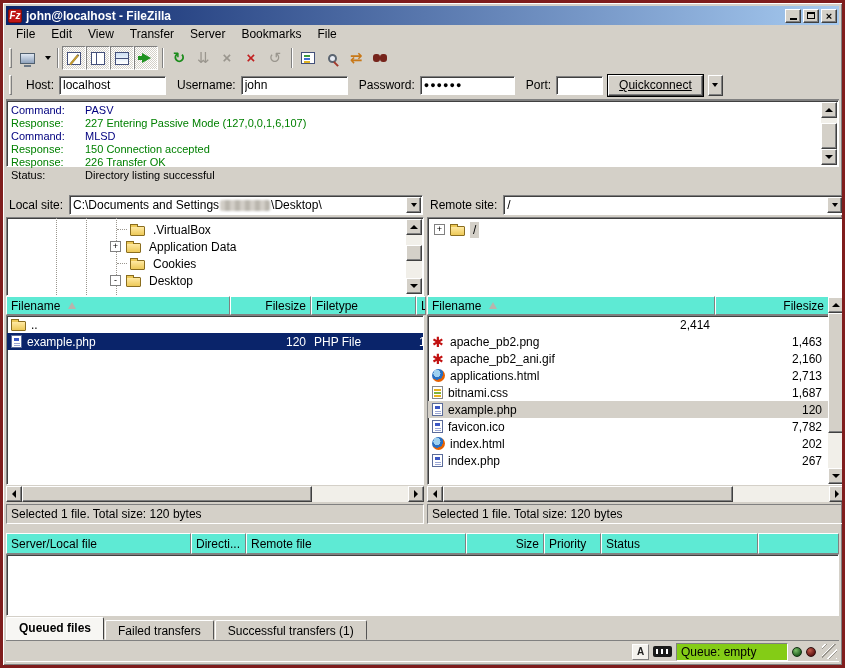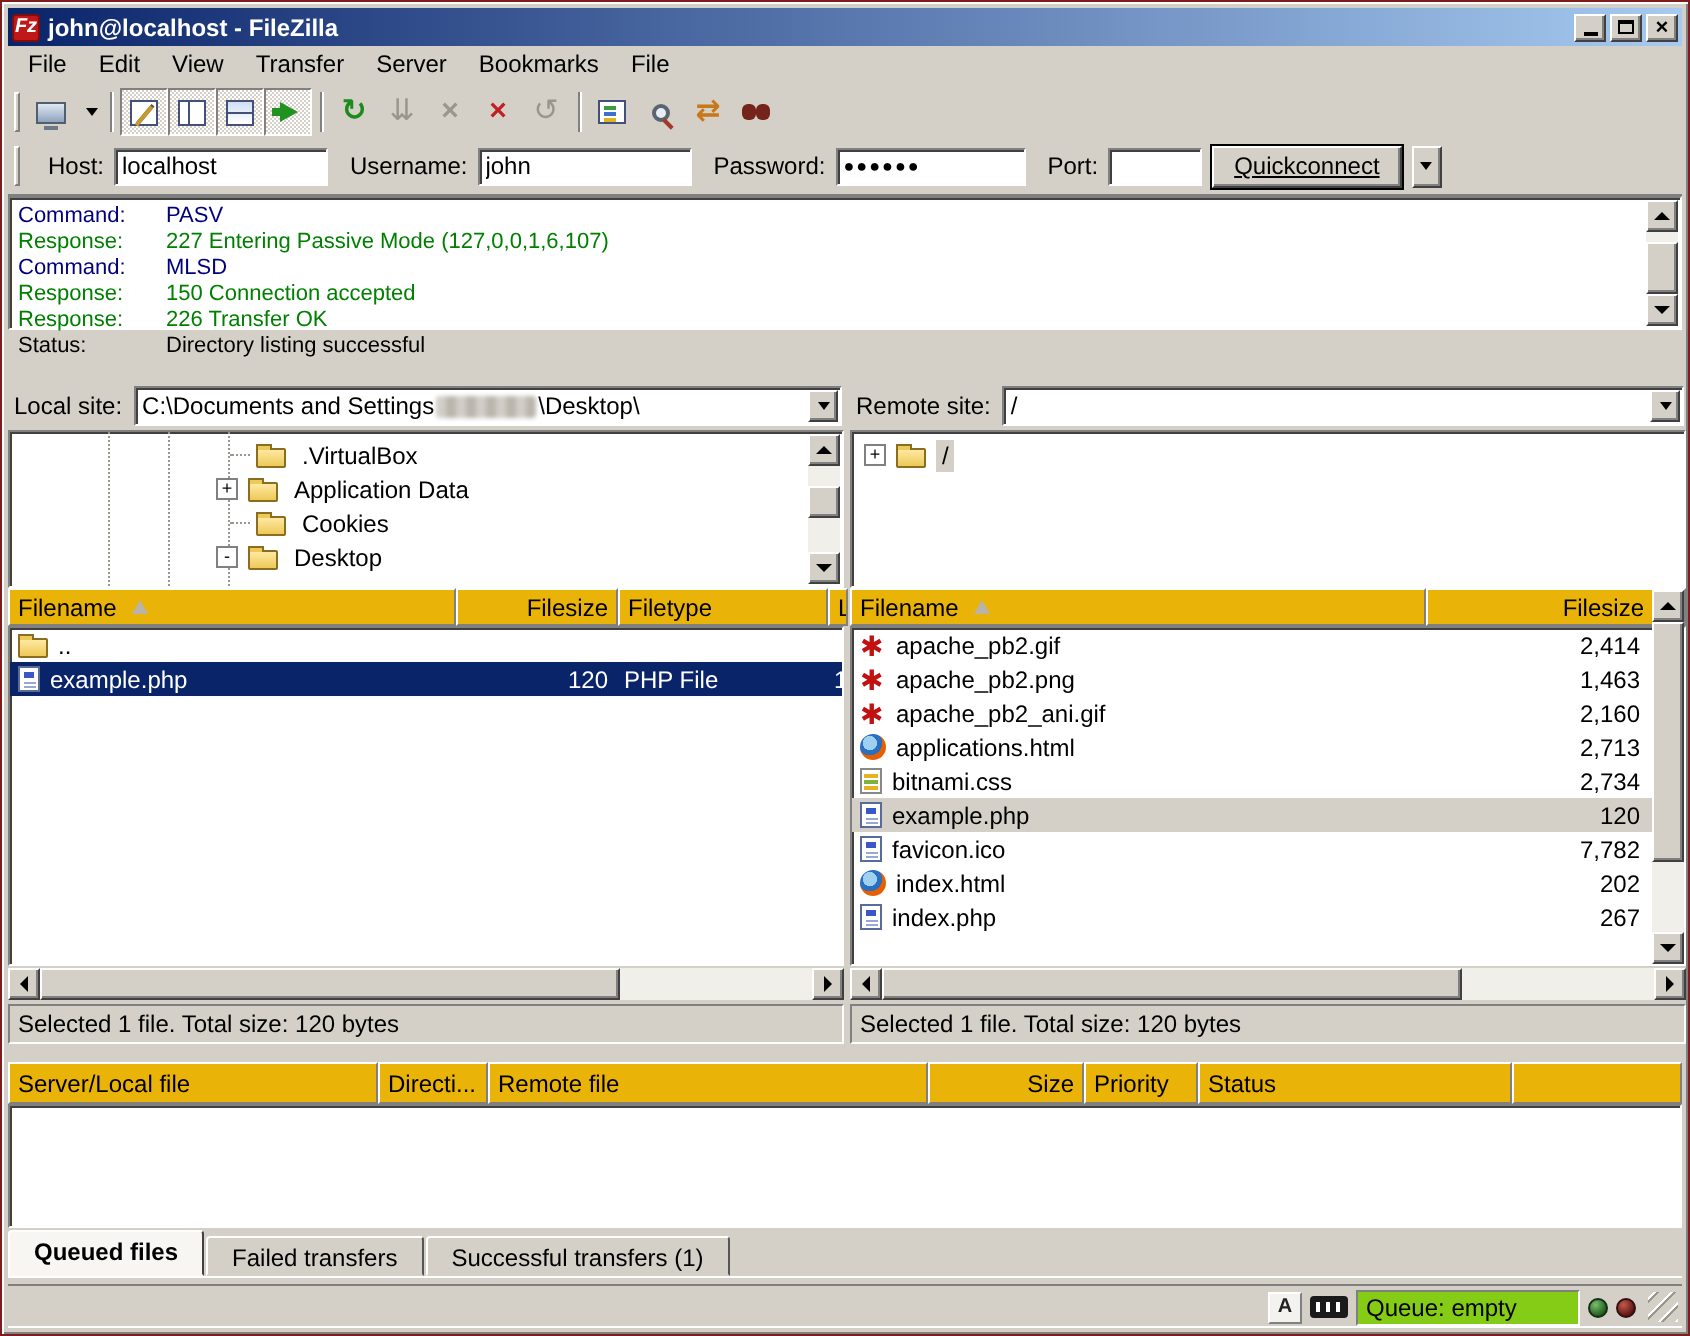--- a/index.html
+++ b/index.html
@@ -1,18 +1,18 @@
 <!DOCTYPE html>
 <html><head>
 <meta charset="utf-8">
 <style>
   html,body{margin:0;padding:0;background:#9a9689;}
   *{box-sizing:border-box;font-family:"Liberation Sans","DejaVu Sans",sans-serif;}
   .window{position:relative;width:845px;height:668px;background:#d4d0c8;
-    border:1px solid #7f1d1d;box-shadow:inset 1px 1px 0 #fff,inset -1px -1px 0 #808080,inset 2px 2px 0 #d4d0c8,inset -2px -2px 0 #d4d0c8;
+    border:3px solid #7f1d1d;box-shadow:inset 1px 1px 0 #fff,inset -1px -1px 0 #808080,inset 2px 2px 0 #d4d0c8,inset -2px -2px 0 #d4d0c8;
     overflow:hidden;font-size:11px;color:#000;}
   
   .titlebar{position:absolute;left:3px;top:3px;right:3px;height:19px;
     background:linear-gradient(to right,#0a246a,#a6caf0);display:flex;align-items:center;padding:0 2px;}
   .fzicon{width:14px;height:14px;background:#c01818;border:1px solid #7e0e0e;border-radius:2px;
     color:#fff;font-weight:bold;font-style:italic;font-size:10px;line-height:12px;text-align:center;margin-right:4px;flex:none;}
   .titletext{color:#fff;font-weight:bold;font-size:12px;flex:1;white-space:nowrap;}
   .caps{display:flex;gap:2px;}
   .cap{width:16px;height:14px;background:#d4d0c8;border:1px solid;border-color:#fff #404040 #404040 #fff;
     box-shadow:inset -1px -1px 0 #808080;display:flex;align-items:center;justify-content:center;}
@@ -101,21 +101,21 @@
   .fi-image{width:13px;height:14px;}
   .fi-image::before{content:"✱";position:absolute;left:0;top:0;color:#c11111;font-size:14px;line-height:14px;font-weight:bold;}
   .fi-php{width:11px;height:13px;background:#fff;border:1px solid #5a6b9a;}
   .fi-php::before{content:"";position:absolute;left:2px;top:2px;width:5px;height:3px;background:#3b57c4;}
   .fi-php::after{content:"";position:absolute;left:2px;top:7px;width:6px;height:1px;background:#9aa6d4;box-shadow:0 2px 0 #9aa6d4;}
   .fi-html{width:13px;height:13px;border-radius:50%;background:radial-gradient(circle at 38% 35%,#9ed1f0 0 30%,#2a6fc0 31% 52%,#e66000 53% 100%);}
   .fi-css{width:11px;height:13px;background:#fff;border:1px solid #888;}
   .fi-css::before{content:"";position:absolute;left:1px;top:2px;width:7px;height:2px;background:#e8b11d;box-shadow:0 3px 0 #7db33c,0 6px 0 #e8b11d;}
   
   .listhdr{height:19px;display:grid;}
-  .hdrcell{background:#eab308;border:1px solid;border-color:#fff #808080 #808080 #fff;
+  .hdrcell{background:#5eead4;border:1px solid;border-color:#fff #808080 #808080 #fff;
     padding:2px 4px;display:flex;align-items:center;overflow:hidden;white-space:nowrap;font-size:12px;}
   .hdrcell.num{justify-content:flex-end;}
   .sortarrow{width:0;height:0;border-left:4px solid transparent;border-right:4px solid transparent;
     border-bottom:7px solid #b8b4ac;margin-left:8px;}
   .listbox{background:#fff;border:1px solid;border-color:#808080 #fff #fff #808080;box-shadow:inset 1px 1px 0 #404040;
     overflow:hidden;position:relative;}
   .lrow{height:17px;display:grid;align-items:center;white-space:nowrap;font-size:12px;}
   .lcell{display:flex;align-items:center;overflow:hidden;padding-left:2px;}
   .lcell.num{justify-content:flex-end;padding-right:6px;}
   .lrow.sel-active{background:#0a246a;color:#fff;}
@@ -411,24 +411,20 @@
         <div class="hdrcell">
             <span>Filename</span>
             <span class="sortarrow"></span>
           </div>
         <div class="hdrcell num" style="padding-right:20px">
             <span>Filesize</span>
           </div>
       </div>
       <div class="listbox" style="height:170px;padding-right:16px">
         <div class="lrow" style="grid-template-columns:288px 1fr">
-          <div class="lcell">
-              <span class="fi fi-image"></span>
-              <span>apache_pb2.gif</span>
-            </div>
           <div class="lcell num">
               <span>2,414</span>
             </div>
         </div>
         <div class="lrow" style="grid-template-columns:288px 1fr">
           <div class="lcell">
               <span class="fi fi-image"></span>
               <span>apache_pb2.png</span>
             </div>
           <div class="lcell num">
@@ -452,21 +448,21 @@
           <div class="lcell num">
               <span>2,713</span>
             </div>
         </div>
         <div class="lrow" style="grid-template-columns:288px 1fr">
           <div class="lcell">
               <span class="fi fi-css"></span>
               <span>bitnami.css</span>
             </div>
           <div class="lcell num">
-              <span>2,734</span>
+              <span>1,687</span>
             </div>
         </div>
         <div class="lrow sel-inactive" style="grid-template-columns:288px 1fr">
           <div class="lcell">
               <span class="fi fi-php"></span>
               <span>example.php</span>
             </div>
           <div class="lcell num">
               <span>120</span>
             </div>

